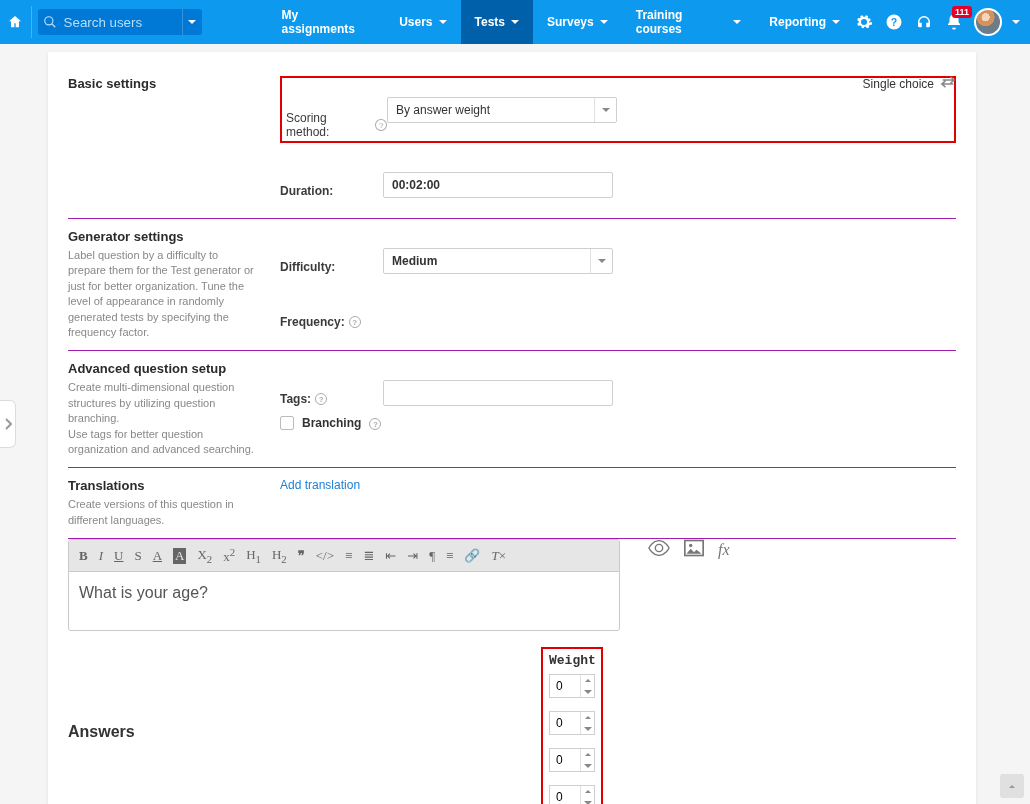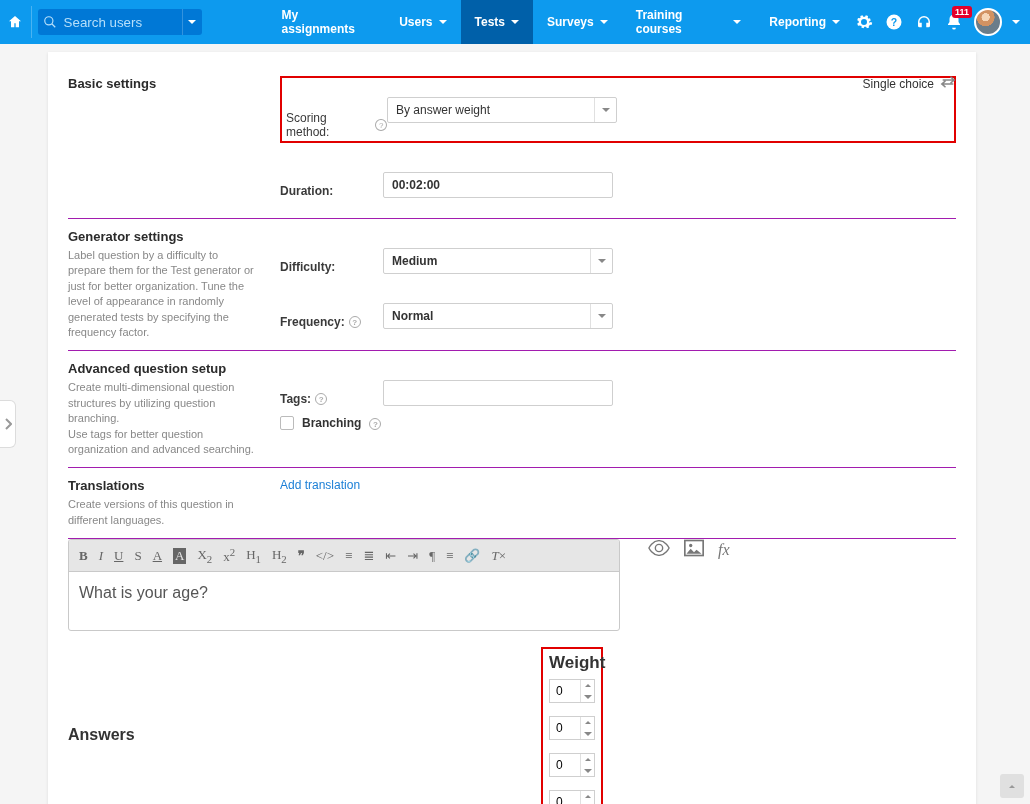--- a/index.html
+++ b/index.html
@@ -51,21 +51,21 @@
   .editor-tb { background: #e6e6e6; border-bottom: 1px solid #c9c9c9; display: flex; align-items: center; padding: 6px 10px; gap: 11px; color: #666; font-family: Georgia, serif; }
   .editor-tb .tb-ico { font-size: 13px; cursor: pointer; }
   .editor-body { padding: 12px 10px 28px 10px; font-size: 16px; color: #555; }
   .editor-side { display: flex; gap: 14px; margin-left: 28px; align-items: center; }
   .editor-side svg, .action svg { fill: #777; }
   .editor-row { display: flex; align-items: flex-start; }
   
   .answers-head { display: flex; align-items: center; margin-top: 16px; }
   .ans-label { font-weight: bold; font-size: 16px; width: 473px; }
   .weight-box { border: 2px solid #e10000; padding: 4px 6px 6px 6px; width: 62px; }
-  .weight-label { font-weight: bold; font-size: 17px; text-align: left; }
+  .weight-label { font-weight: bold; font-size: 13px; text-align: left; font-family: Liberation Mono, monospace; }
   .spin { display: flex; height: 24px; border: 1px solid #cfcfcf; }
   .spin input { width: 30px; border: none; text-align: left; padding-left: 6px; font-size: 12px; outline: none; }
   .spin-btns { display: flex; flex-direction: column; width: 14px; border-left: 1px solid #e0e0e0; }
   .spin-btns div { flex: 1; display: flex; align-items: center; justify-content: center; }
   .caret-up { width: 0; height: 0; border-left: 3px solid transparent; border-right: 3px solid transparent; border-bottom: 3px solid #888; }
   .scroll-top { position: fixed; right: 6px; bottom: 6px; width: 24px; height: 24px; background: #e0e0e0; border-radius: 3px; display: flex; align-items: center; justify-content: center; }
   .fx { font-family: Georgia, serif; font-style: italic; font-size: 16px; color: #777; }
 </style>
 </head>
 <body>
@@ -193,26 +193,20 @@
           <span>Medium</span>
           <span class="caret-dd">
               <span class="caret-down"></span>
             </span>
         </div>
       </div>
       <div class="form-line">
         <div class="form-label">
           <span>Frequency:</span>
           <span class="help-ico">?</span>
-        </div>
-        <div class="form-select">
-          <span>Normal</span>
-          <span class="caret-dd">
-              <span class="caret-down"></span>
-            </span>
         </div>
       </div>
     </div>
   </div>
 
   <div class="section-row">
     <div class="sec-left">
       <div class="sec-title">Advanced question setup</div>
       <div class="sec-desc" style="white-space:pre-line;">Create multi-dimensional question structures by utilizing question branching.
 Use tags for better question organization and advanced searching.</div>

